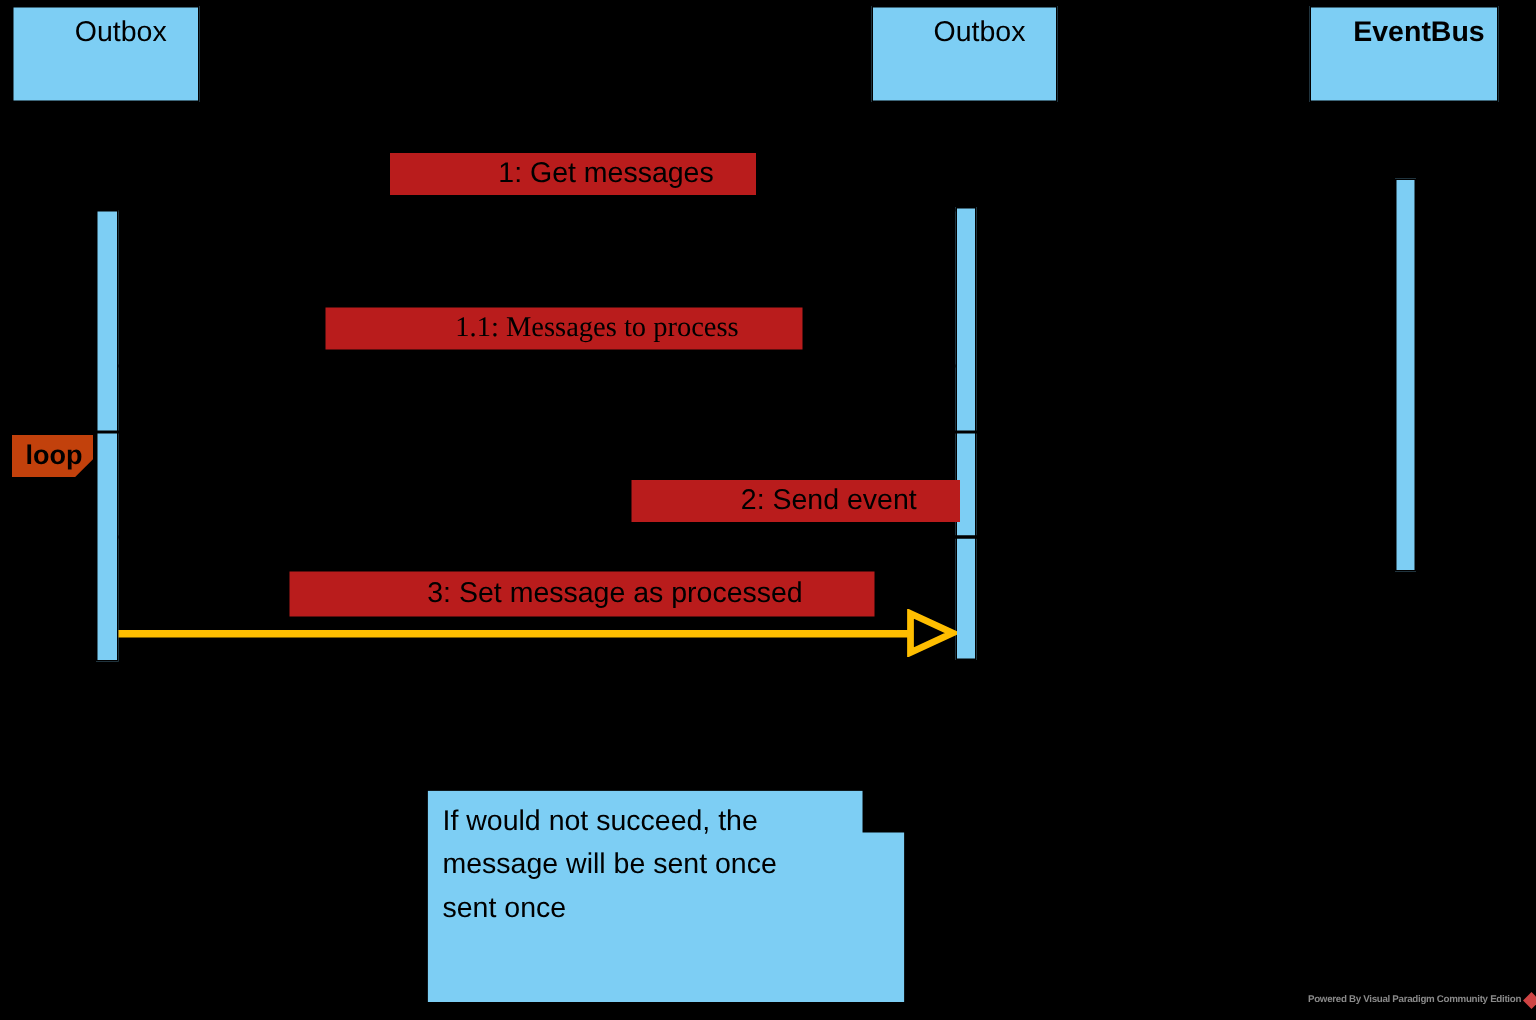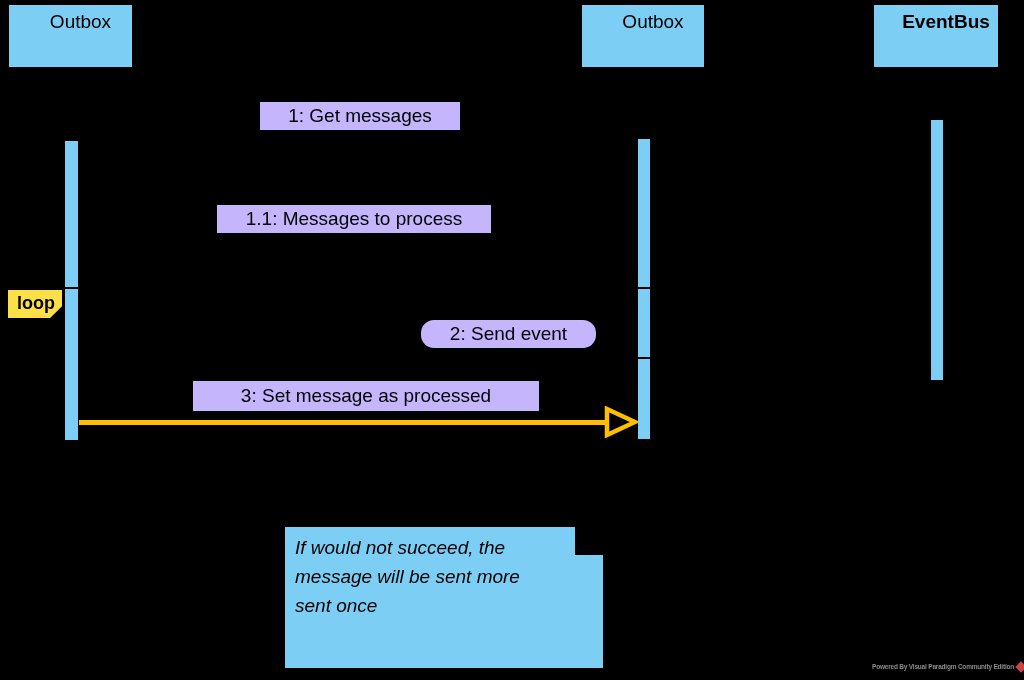--- a/index.html
+++ b/index.html
@@ -26,46 +26,46 @@
   #act-ob{left:637px;top:138px;width:14px;height:302px;}
   #act-eb{left:930px;top:119px;width:14px;height:262px;}
 
   
   .cross{position:absolute;height:2px;background:#000;}
   #cross-op{left:63px;top:287px;width:17px;}
   #cross-ob1{left:636px;top:287px;width:16px;}
   #cross-ob2{left:636px;top:357px;width:16px;}
 
   
-  .frag-label{position:absolute;left:8px;top:290px;width:54px;height:28px;background:#fde047;
+  .frag-label{position:absolute;left:8px;top:290px;width:54px;height:28px;background:#c2410c;
               clip-path:polygon(0 0,100% 0,100% 58%,78% 100%,0 100%);
               font-weight:bold;font-size:18px;line-height:27px;padding-left:9px;box-sizing:border-box;}
 
   
-  .msg{position:absolute;background:#c4b5fd;font-size:19px;line-height:28px;text-align:center;}
+  .msg{position:absolute;background:#b91c1c;font-size:19px;line-height:28px;text-align:center;padding-left:44px;}
   #msg-1{left:260px;top:102px;width:200px;height:28px;}
-  #msg-1-1{left:217px;top:205px;width:274px;height:28px;}
-  #msg-2{left:421px;top:320px;width:175px;height:28px;border-radius:13px;}
+  #msg-1-1{left:217px;top:205px;width:274px;height:28px;font-family:Liberation Serif, serif;}
+  #msg-2{left:421px;top:320px;width:175px;height:28px;}
   #msg-3{left:193px;top:381px;width:346px;height:30px;line-height:30px;}
 
   
   .arrow-line-black{position:absolute;height:2px;background:#000;}
   #arr-1{left:79px;top:139px;width:558px;}
   #arr-1-1{left:79px;top:243px;width:558px;}
   #arr-2{left:79px;top:357px;width:851px;}
 
   
   .hl-line{position:absolute;left:79px;top:420px;width:529px;height:5px;background:#FFBE00;}
   .hl-head{position:absolute;left:604px;top:406px;}
 
   
   .note{position:absolute;left:285px;top:527px;width:318px;height:141px;background:#7DCEF4;
         clip-path:polygon(0 0,91.2% 0,91.2% 19.9%,100% 19.9%,100% 100%,0 100%);
         font-size:19px;line-height:29px;padding:6px 0 0 10px;box-sizing:border-box;}
-  .note span{display:block;font-style:italic;}
+  .note span{display:block;}
 
   
   .watermark{position:absolute;left:872px;top:660px;width:150px;height:13px;display:flex;align-items:center;}
   .wm-text{color:#8A8A8A;font-size:6.5px;font-weight:bold;letter-spacing:-0.2px;white-space:nowrap;flex:1;}
   .diamond{width:8px;height:8px;background:#CE4444;transform:rotate(45deg);margin-left:3px;flex:none;}
 </style>
 </head>
 <body>
 
 <div id="canvas">
@@ -113,21 +113,21 @@
     <span>3: Set message as processed</span>
   </div>
 
   <div class="hl-line"></div>
   <svg class="hl-head" width="34" height="32">
     <polygon points="3,3 31,16 3,29" fill="none" stroke="#FFBE00" stroke-width="4.5"></polygon>
   </svg>
 
   <div class="note">
     <span>If would not succeed, the</span>
-    <span>message will be sent more</span>
+    <span>message will be sent once</span>
     <span>sent once</span>
   </div>
 
   <div class="watermark">
     <span class="wm-text">Powered By Visual Paradigm Community Edition</span>
     <span class="diamond"></span>
   </div>
 
 </div>
 

